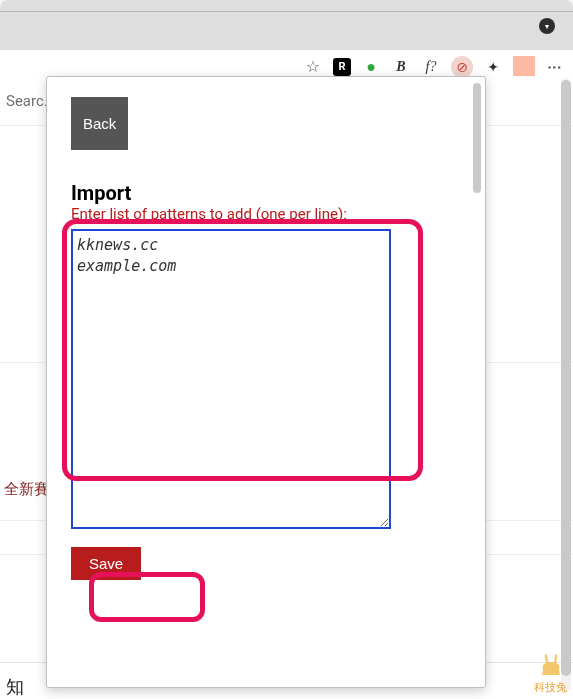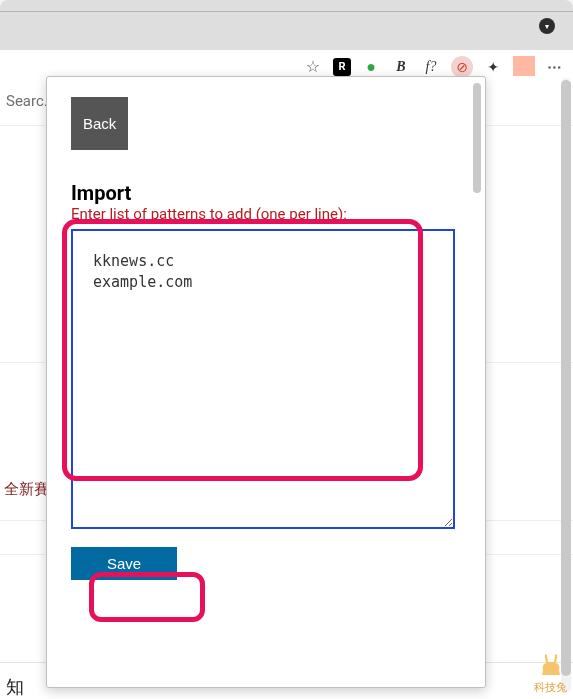--- a/index.html
+++ b/index.html
@@ -111,29 +111,29 @@
   .import-title{
     font-size:20px;font-weight:700;margin-top:31px;
   }
   .import-desc{
     font-size:15px;color:#b91c1c;
   }
   .ta-wrap{
     position:relative;margin-top:6px;
   }
   .patterns-ta{
-    width:384px;height:300px;border:2px solid #2046d6;
+    width:320px;height:300px;border:2px solid #2046d6;
     font-family:ui-monospace,Menlo,Consolas,monospace;font-size:15px;
-    padding:20px;line-height:1.4;color:#333;resize:both;overflow:auto;
+    padding:4px;line-height:1.4;color:#333;resize:both;overflow:auto;font-style:italic;
   }
   .hl-ta{
     position:absolute;left:-9px;top:-10px;width:361px;height:262px;border:5px solid #e6115a;border-radius:14px;pointer-events:none;
   }
   .save-btn{
-    margin-top:14px;background:#0369a1;color:#fff;border:none;padding:8px 36px;font-size:15px;cursor:pointer;
+    margin-top:14px;background:#b91c1c;color:#fff;border:none;padding:8px 18px;font-size:15px;cursor:pointer;
   }
   .hl-save{
     position:absolute;left:42px;top:495px;width:116px;height:50px;border:5px solid #e6115a;border-radius:12px;pointer-events:none;
   }
   .page-scrollbar{
     position:absolute;right:2px;top:78px;width:10px;height:614px;background:#f2f2f2;border-radius:5px;
   }
   .page-scrollbar-thumb{
     position:absolute;right:2px;top:80px;width:10px;height:596px;background:#c9c9c9;border-radius:5px;
   }

